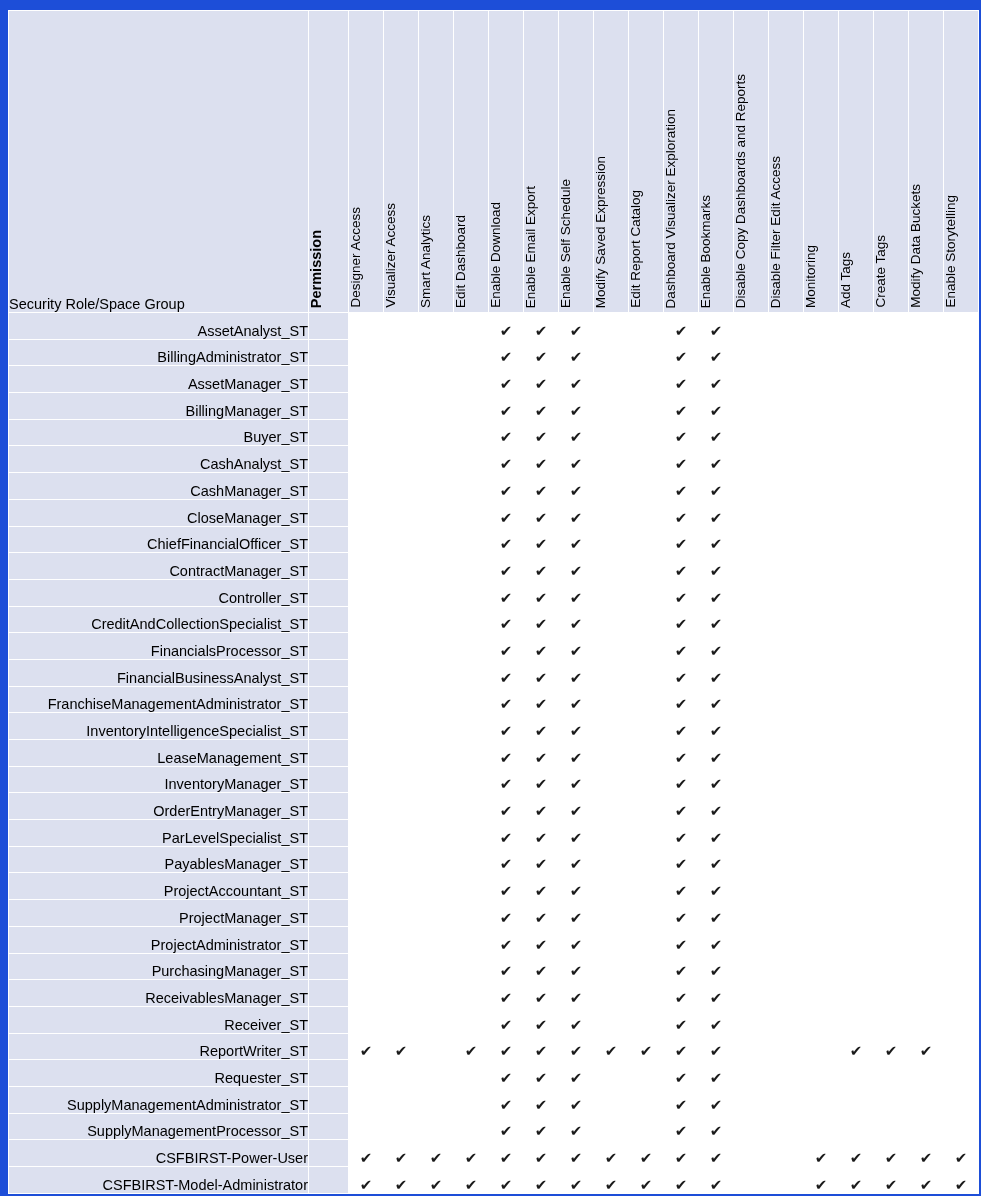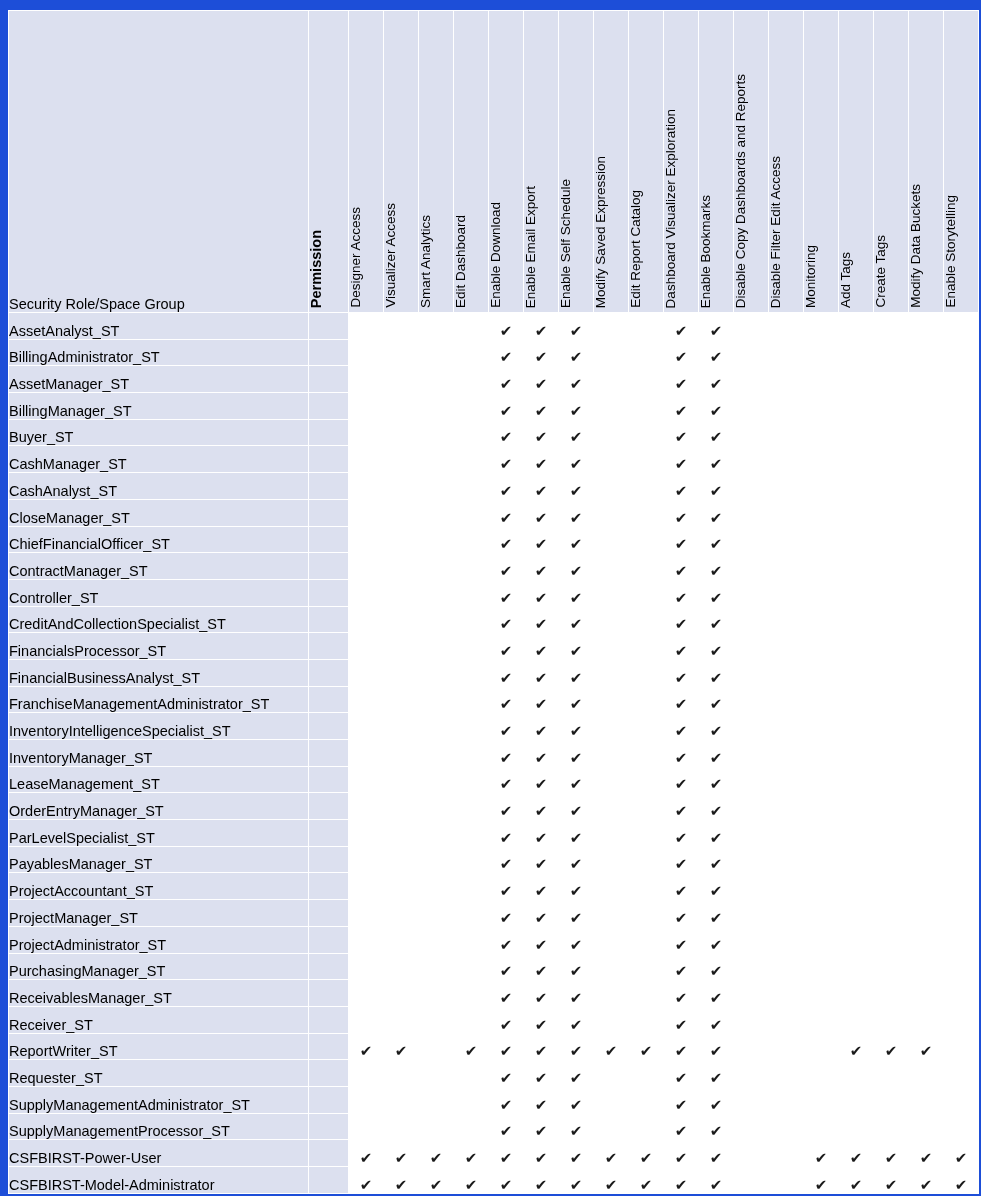--- a/index.html
+++ b/index.html
@@ -85,21 +85,21 @@
     white-space: nowrap;
     display: inline-block;
     padding-bottom: 3px;
     padding-left: 2px;
     line-height: 1;
   }
   
   tr.data-row { height: 26.7px; }
   td.rowlabel {
     background: #dce0ef;
-    text-align: left;
+    text-align: right;
     vertical-align: middle;
     padding: 0 0 0 6px;
     font-size: 14.5px;
     color: #000000;
     white-space: nowrap;
     border-top: 1px solid #ffffff;
     border-bottom: 1px solid #ffffff;
     border-right: 1px solid #dce0ef;
   }
   td.spacer-cell {
@@ -265,20 +265,42 @@
           <td class="cell"><span class="tick">✔</span></td>
           <td class="cell"></td>
           <td class="cell"></td>
           <td class="cell"></td>
           <td class="cell"></td>
           <td class="cell"></td>
           <td class="cell"></td>
           <td class="cell"></td>
         </tr>
         <tr class="data-row">
+          <td class="rowlabel">CashAnalyst_ST</td>
+          <td class="spacer-cell"></td>
+          <td class="cell"></td>
+          <td class="cell"></td>
+          <td class="cell"></td>
+          <td class="cell"></td>
+          <td class="cell"><span class="tick">✔</span></td>
+          <td class="cell"><span class="tick">✔</span></td>
+          <td class="cell"><span class="tick">✔</span></td>
+          <td class="cell"></td>
+          <td class="cell"></td>
+          <td class="cell"><span class="tick">✔</span></td>
+          <td class="cell"><span class="tick">✔</span></td>
+          <td class="cell"></td>
+          <td class="cell"></td>
+          <td class="cell"></td>
+          <td class="cell"></td>
+          <td class="cell"></td>
+          <td class="cell"></td>
+          <td class="cell"></td>
+        </tr>
+        <tr class="data-row">
           <td class="rowlabel">CashManager_ST</td>
           <td class="spacer-cell"></td>
           <td class="cell"></td>
           <td class="cell"></td>
           <td class="cell"></td>
           <td class="cell"></td>
           <td class="cell"><span class="tick">✔</span></td>
           <td class="cell"><span class="tick">✔</span></td>
           <td class="cell"><span class="tick">✔</span></td>
           <td class="cell"></td>
@@ -287,42 +309,20 @@
           <td class="cell"><span class="tick">✔</span></td>
           <td class="cell"></td>
           <td class="cell"></td>
           <td class="cell"></td>
           <td class="cell"></td>
           <td class="cell"></td>
           <td class="cell"></td>
           <td class="cell"></td>
         </tr>
         <tr class="data-row">
-          <td class="rowlabel">CashAnalyst_ST</td>
-          <td class="spacer-cell"></td>
-          <td class="cell"></td>
-          <td class="cell"></td>
-          <td class="cell"></td>
-          <td class="cell"></td>
-          <td class="cell"><span class="tick">✔</span></td>
-          <td class="cell"><span class="tick">✔</span></td>
-          <td class="cell"><span class="tick">✔</span></td>
-          <td class="cell"></td>
-          <td class="cell"></td>
-          <td class="cell"><span class="tick">✔</span></td>
-          <td class="cell"><span class="tick">✔</span></td>
-          <td class="cell"></td>
-          <td class="cell"></td>
-          <td class="cell"></td>
-          <td class="cell"></td>
-          <td class="cell"></td>
-          <td class="cell"></td>
-          <td class="cell"></td>
-        </tr>
-        <tr class="data-row">
           <td class="rowlabel">CloseManager_ST</td>
           <td class="spacer-cell"></td>
           <td class="cell"></td>
           <td class="cell"></td>
           <td class="cell"></td>
           <td class="cell"></td>
           <td class="cell"><span class="tick">✔</span></td>
           <td class="cell"><span class="tick">✔</span></td>
           <td class="cell"><span class="tick">✔</span></td>
           <td class="cell"></td>
@@ -507,43 +507,43 @@
           <td class="cell"><span class="tick">✔</span></td>
           <td class="cell"></td>
           <td class="cell"></td>
           <td class="cell"></td>
           <td class="cell"></td>
           <td class="cell"></td>
           <td class="cell"></td>
           <td class="cell"></td>
         </tr>
         <tr class="data-row">
+          <td class="rowlabel">LeaseManagement_ST</td>
+          <td class="spacer-cell"></td>
+          <td class="cell"></td>
+          <td class="cell"></td>
+          <td class="cell"></td>
+          <td class="cell"></td>
+          <td class="cell"><span class="tick">✔</span></td>
+          <td class="cell"><span class="tick">✔</span></td>
+          <td class="cell"><span class="tick">✔</span></td>
+          <td class="cell"></td>
+          <td class="cell"></td>
+          <td class="cell"><span class="tick">✔</span></td>
+          <td class="cell"><span class="tick">✔</span></td>
+          <td class="cell"></td>
+          <td class="cell"></td>
+          <td class="cell"></td>
+          <td class="cell"></td>
+          <td class="cell"></td>
+          <td class="cell"></td>
+          <td class="cell"></td>
+        </tr>
+        <tr class="data-row">
           <td class="rowlabel">InventoryManager_ST</td>
-          <td class="spacer-cell"></td>
-          <td class="cell"></td>
-          <td class="cell"></td>
-          <td class="cell"></td>
-          <td class="cell"></td>
-          <td class="cell"><span class="tick">✔</span></td>
-          <td class="cell"><span class="tick">✔</span></td>
-          <td class="cell"><span class="tick">✔</span></td>
-          <td class="cell"></td>
-          <td class="cell"></td>
-          <td class="cell"><span class="tick">✔</span></td>
-          <td class="cell"><span class="tick">✔</span></td>
-          <td class="cell"></td>
-          <td class="cell"></td>
-          <td class="cell"></td>
-          <td class="cell"></td>
-          <td class="cell"></td>
-          <td class="cell"></td>
-          <td class="cell"></td>
-        </tr>
-        <tr class="data-row">
-          <td class="rowlabel">LeaseManagement_ST</td>
           <td class="spacer-cell"></td>
           <td class="cell"></td>
           <td class="cell"></td>
           <td class="cell"></td>
           <td class="cell"></td>
           <td class="cell"><span class="tick">✔</span></td>
           <td class="cell"><span class="tick">✔</span></td>
           <td class="cell"><span class="tick">✔</span></td>
           <td class="cell"></td>
           <td class="cell"></td>

